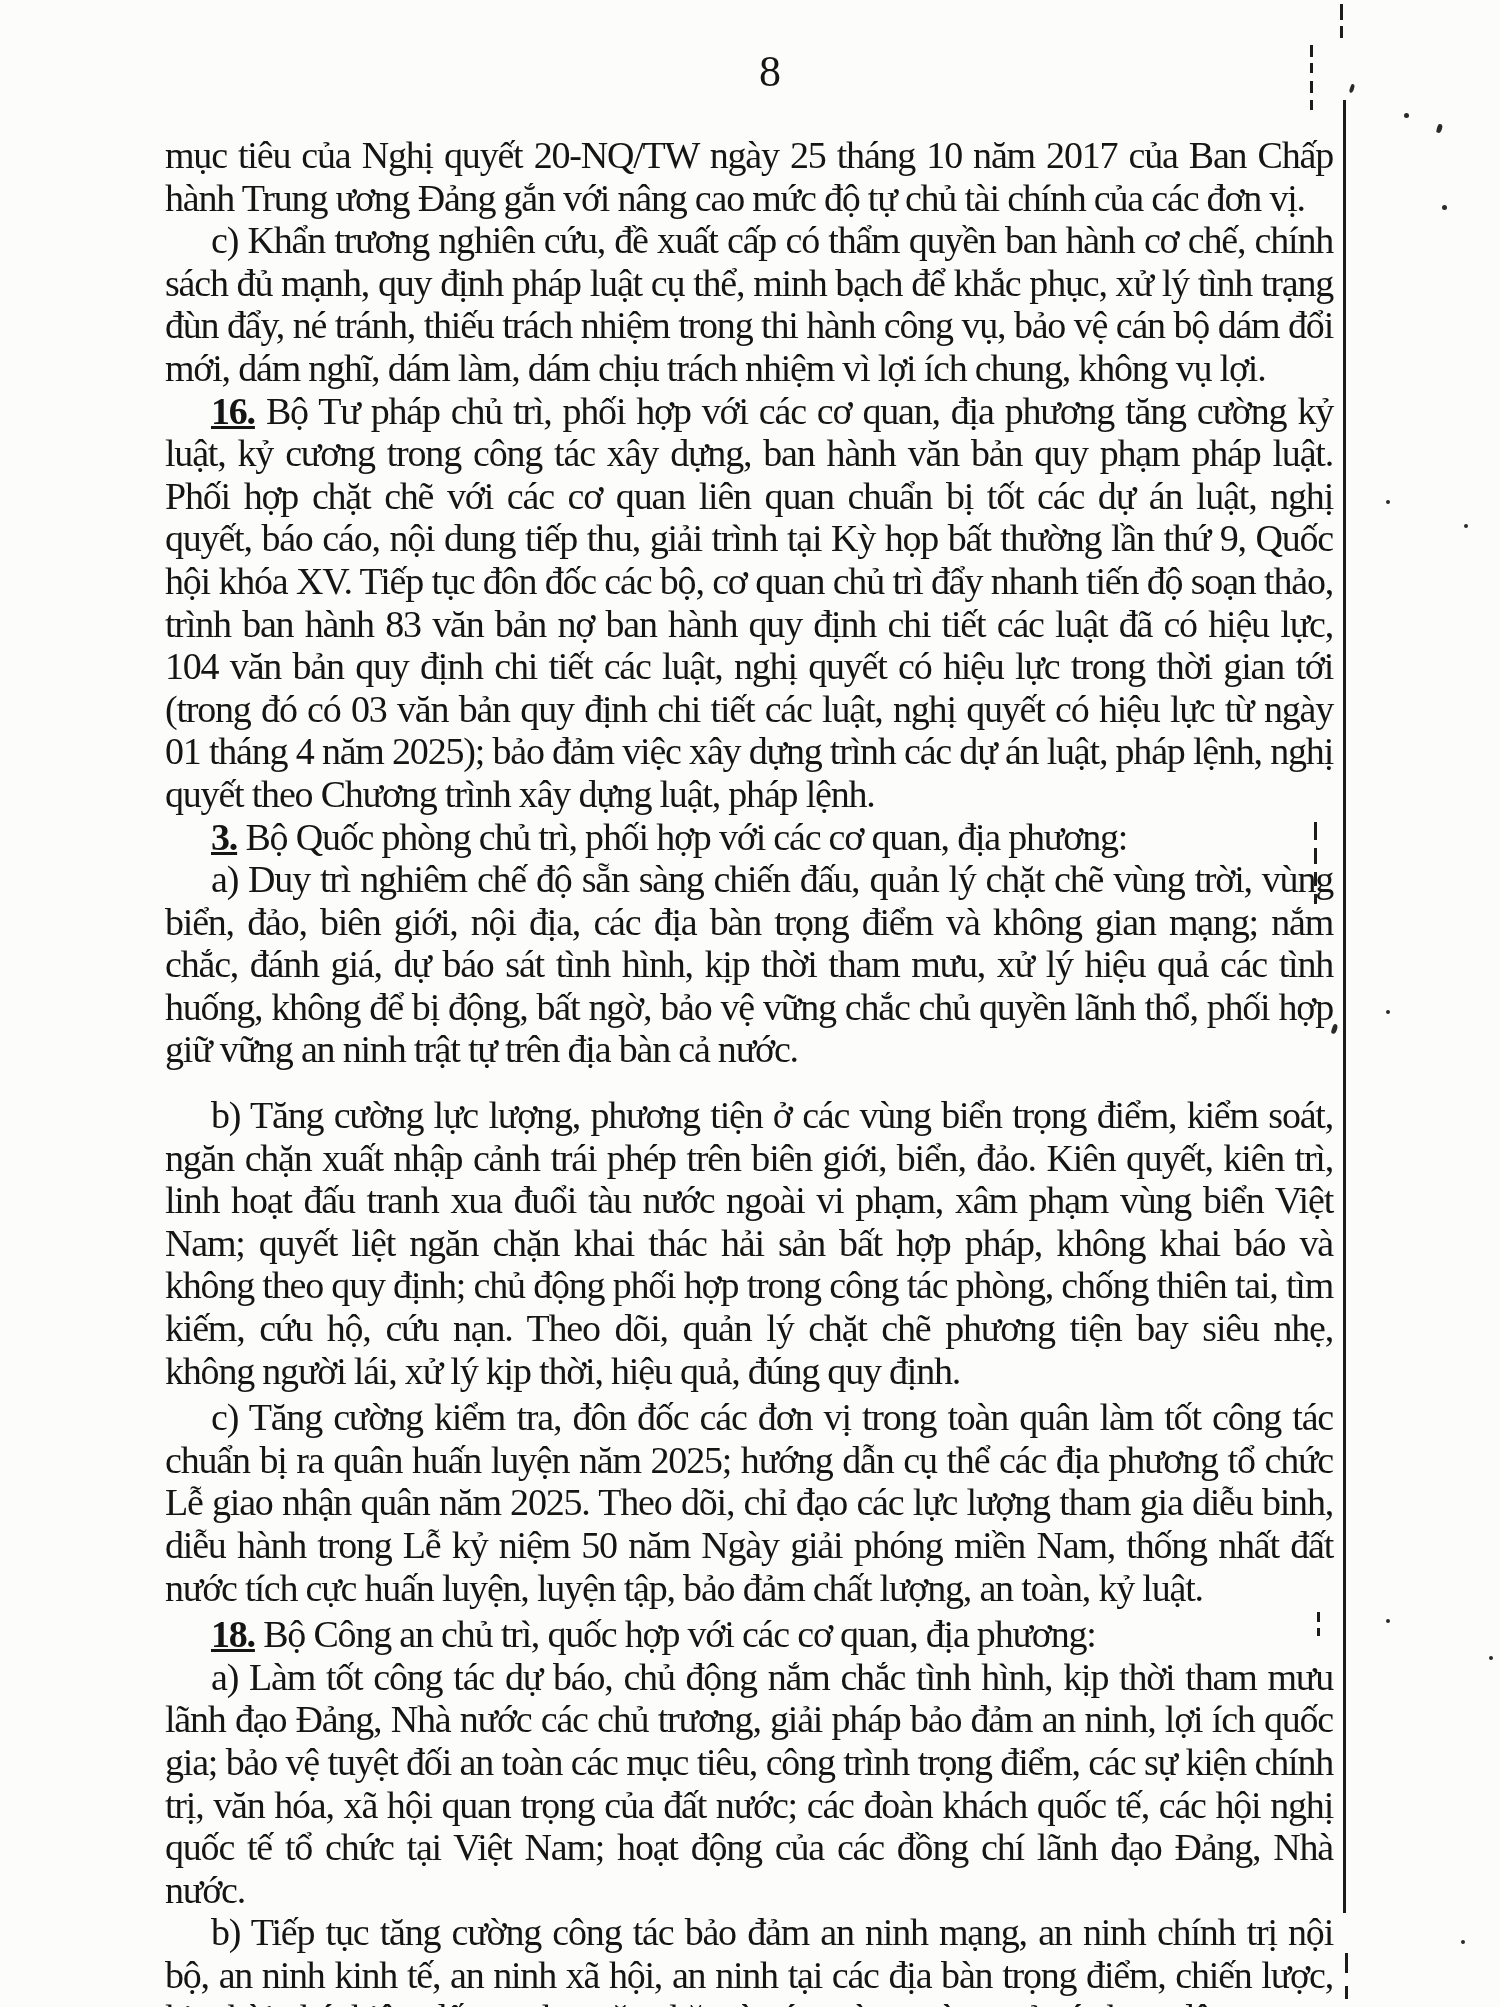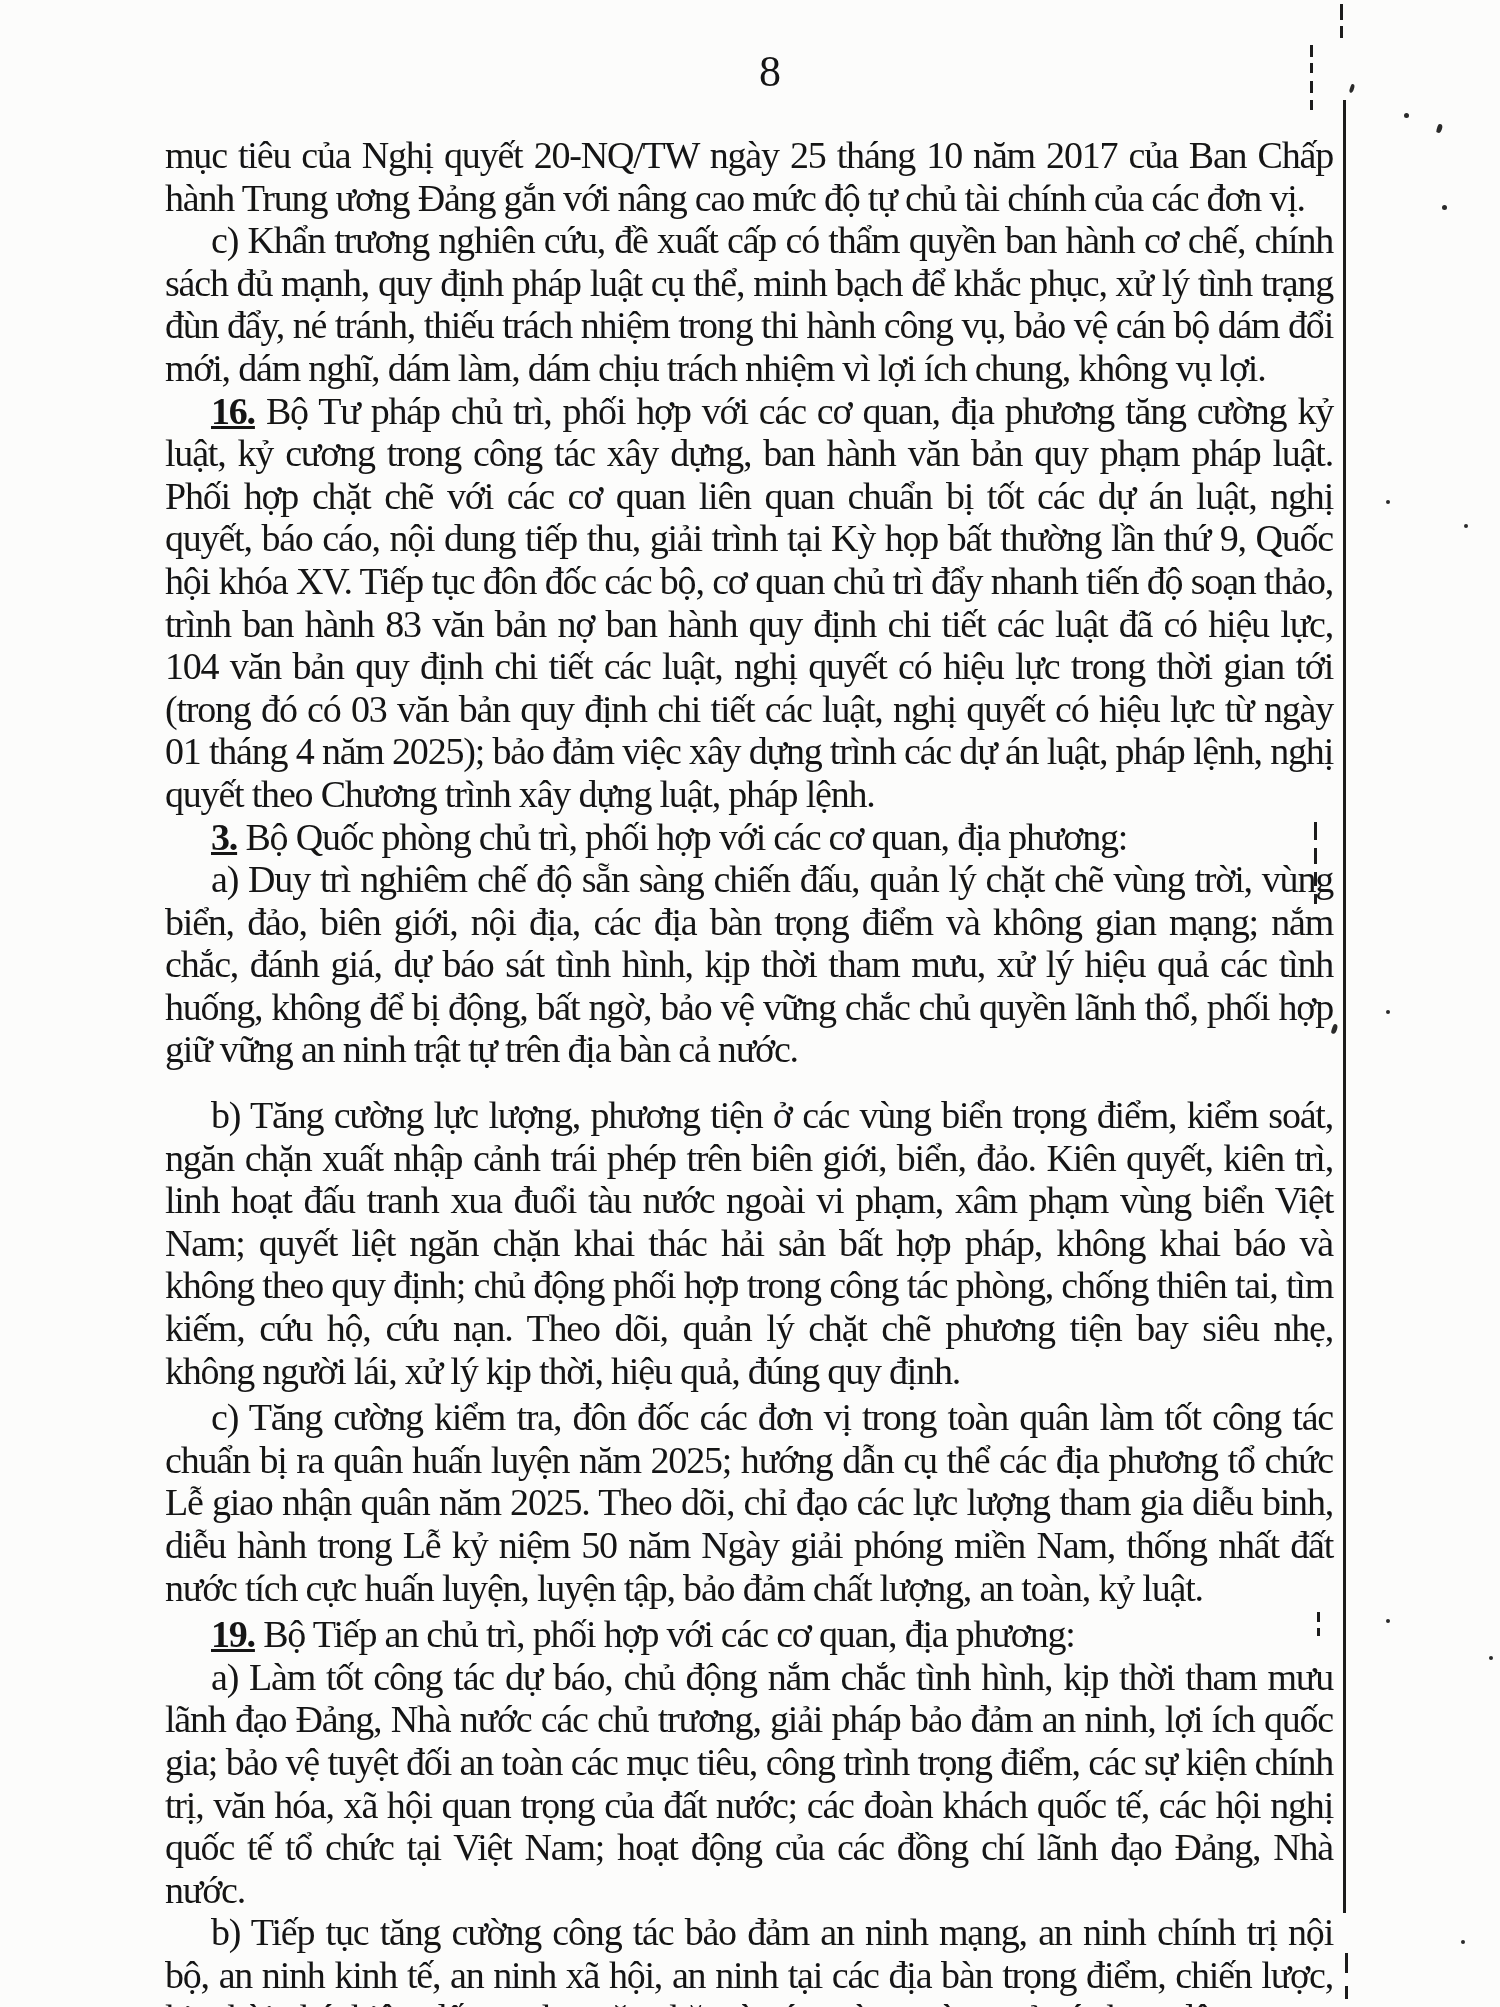--- a/index.html
+++ b/index.html
@@ -58,21 +58,21 @@
   <div class="page-number">8</div>
 
   <div class="body-text">
     <p class="no-indent"><b></b><span>mục tiêu của Nghị quyết 20-NQ/TW ngày 25 tháng 10 năm 2017 của Ban Chấp hành Trung ương Đảng gắn với nâng cao mức độ tự chủ tài chính của các đơn vị.</span></p>
     <p><b></b><span>c) Khẩn trương nghiên cứu, đề xuất cấp có thẩm quyền ban hành cơ chế, chính sách đủ mạnh, quy định pháp luật cụ thể, minh bạch để khắc phục, xử lý tình trạng đùn đẩy, né tránh, thiếu trách nhiệm trong thi hành công vụ, bảo vệ cán bộ dám đổi mới, dám nghĩ, dám làm, dám chịu trách nhiệm vì lợi ích chung, không vụ lợi.</span></p>
     <p><b>16.</b><span> Bộ Tư pháp chủ trì, phối hợp với các cơ quan, địa phương tăng cường kỷ luật, kỷ cương trong công tác xây dựng, ban hành văn bản quy phạm pháp luật. Phối hợp chặt chẽ với các cơ quan liên quan chuẩn bị tốt các dự án luật, nghị quyết, báo cáo, nội dung tiếp thu, giải trình tại Kỳ họp bất thường lần thứ 9, Quốc hội khóa XV. Tiếp tục đôn đốc các bộ, cơ quan chủ trì đẩy nhanh tiến độ soạn thảo, trình ban hành 83 văn bản nợ ban hành quy định chi tiết các luật đã có hiệu lực, 104 văn bản quy định chi tiết các luật, nghị quyết có hiệu lực trong thời gian tới (trong đó có 03 văn bản quy định chi tiết các luật, nghị quyết có hiệu lực từ ngày 01 tháng 4 năm 2025); bảo đảm việc xây dựng trình các dự án luật, pháp lệnh, nghị quyết theo Chương trình xây dựng luật, pháp lệnh.</span></p>
     <p><b>3.</b><span> Bộ Quốc phòng chủ trì, phối hợp với các cơ quan, địa phương:</span></p>
     <p><b></b><span>a) Duy trì nghiêm chế độ sẵn sàng chiến đấu, quản lý chặt chẽ vùng trời, vùng biển, đảo, biên giới, nội địa, các địa bàn trọng điểm và không gian mạng; nắm chắc, đánh giá, dự báo sát tình hình, kịp thời tham mưu, xử lý hiệu quả các tình huống, không để bị động, bất ngờ, bảo vệ vững chắc chủ quyền lãnh thổ, phối hợp giữ vững an ninh trật tự trên địa bàn cả nước.</span></p>
     <p class="gap-lg"><b></b><span>b) Tăng cường lực lượng, phương tiện ở các vùng biển trọng điểm, kiểm soát, ngăn chặn xuất nhập cảnh trái phép trên biên giới, biển, đảo. Kiên quyết, kiên trì, linh hoạt đấu tranh xua đuổi tàu nước ngoài vi phạm, xâm phạm vùng biển Việt Nam; quyết liệt ngăn chặn khai thác hải sản bất hợp pháp, không khai báo và không theo quy định; chủ động phối hợp trong công tác phòng, chống thiên tai, tìm kiếm, cứu hộ, cứu nạn. Theo dõi, quản lý chặt chẽ phương tiện bay siêu nhẹ, không người lái, xử lý kịp thời, hiệu quả, đúng quy định.</span></p>
     <p class="gap-sm"><b></b><span>c) Tăng cường kiểm tra, đôn đốc các đơn vị trong toàn quân làm tốt công tác chuẩn bị ra quân huấn luyện năm 2025; hướng dẫn cụ thể các địa phương tổ chức Lễ giao nhận quân năm 2025. Theo dõi, chỉ đạo các lực lượng tham gia diễu binh, diễu hành trong Lễ kỷ niệm 50 năm Ngày giải phóng miền Nam, thống nhất đất nước tích cực huấn luyện, luyện tập, bảo đảm chất lượng, an toàn, kỷ luật.</span></p>
-    <p class="gap-sm"><b>19.</b><span> Bộ Tiếp an chủ trì, phối hợp với các cơ quan, địa phương:</span></p>
+    <p class="gap-sm"><b>18.</b><span> Bộ Công an chủ trì, quốc hợp với các cơ quan, địa phương:</span></p>
     <p><b></b><span>a) Làm tốt công tác dự báo, chủ động nắm chắc tình hình, kịp thời tham mưu lãnh đạo Đảng, Nhà nước các chủ trương, giải pháp bảo đảm an ninh, lợi ích quốc gia; bảo vệ tuyệt đối an toàn các mục tiêu, công trình trọng điểm, các sự kiện chính trị, văn hóa, xã hội quan trọng của đất nước; các đoàn khách quốc tế, các hội nghị quốc tế tổ chức tại Việt Nam; hoạt động của các đồng chí lãnh đạo Đảng, Nhà nước.</span></p>
     <p><b></b><span>b) Tiếp tục tăng cường công tác bảo đảm an ninh mạng, an ninh chính trị nội bộ, an ninh kinh tế, an ninh xã hội, an ninh tại các địa bàn trọng điểm, chiến lược, kịp thời phát hiện, đấu tranh, ngăn chặn từ sớm, từ xa, từ cơ sở các hoạt động</span></p>
   </div>
 
   <div>
 
     <div class="vseg" style="left:1343px; top:100px; width:3px; height:1813px;"></div>
 
     <div class="vseg" style="left:1345px; top:1953px; width:3px; height:20px;"></div>
     <div class="vseg" style="left:1345px; top:1986px; width:3px; height:13px;"></div>

